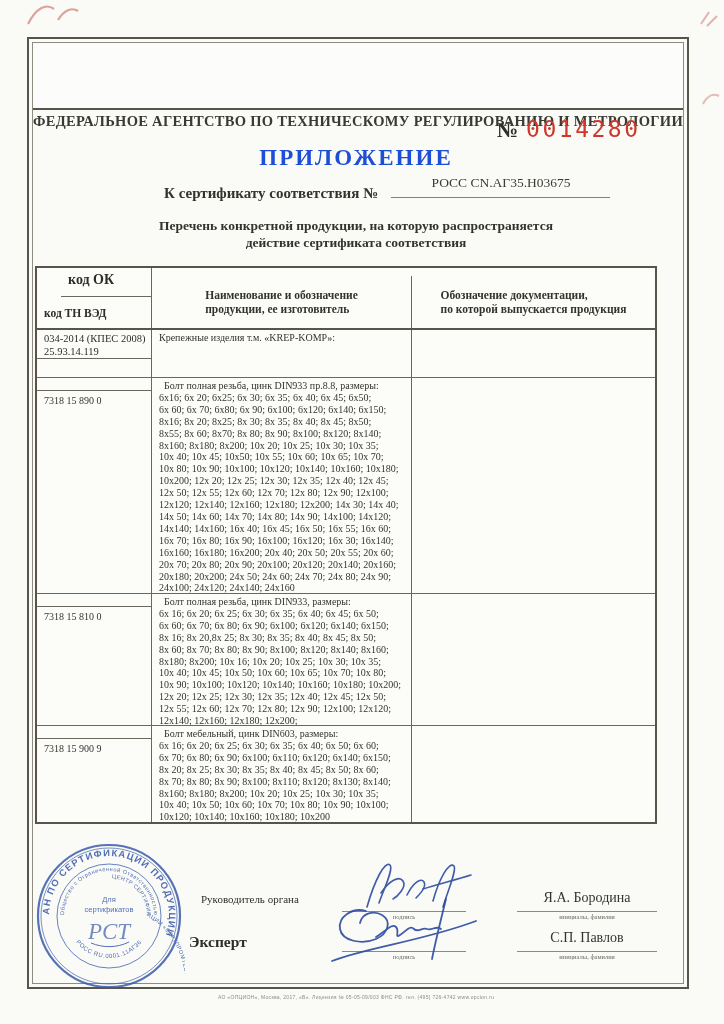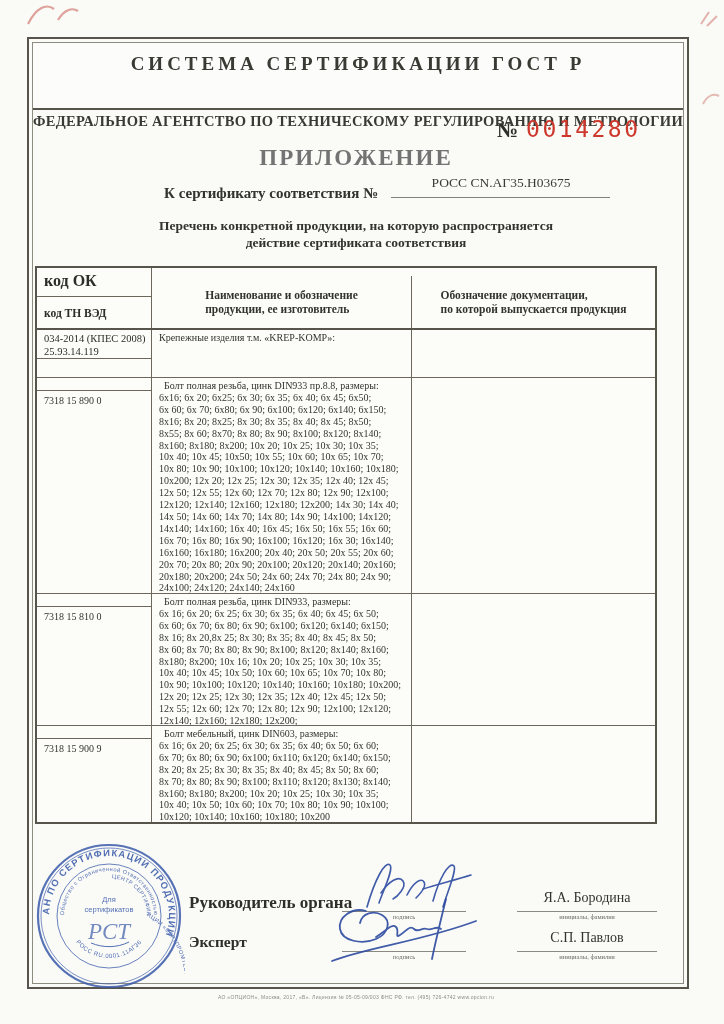--- a/index.html
+++ b/index.html
@@ -17,47 +17,47 @@
   .sys-title{left:0;top:9px;width:100%;text-align:center;font-size:19px;font-weight:bold;
              letter-spacing:4px;color:#3a3a34;}
   .agency{left:0;top:38px;width:100%;text-align:center;font-size:14.5px;font-weight:bold;
           letter-spacing:.3px;color:#3a3a34;margin-top:31px;}
   
   .num-wrap{left:497px;top:116px;display:flex;align-items:baseline;gap:8px;}
   .num-sign{font-size:21px;font-weight:bold;color:#2f2f2a;}
   .num-digits{font-family:"DejaVu Sans Mono","Liberation Mono",monospace;font-size:23px;
               color:#cd382c;letter-spacing:2.5px;}
   .doc-title{left:27px;top:145px;width:658px;text-align:center;font-size:23px;font-weight:bold;
-             letter-spacing:2px;color:#737373;}
+             letter-spacing:2px;color:#1d4ed8;}
   .cert-label{left:164px;top:185px;font-size:15px;font-weight:bold;color:#33332d;}
   .cert-value{left:392px;top:175px;width:218px;text-align:center;font-size:13.5px;color:#3b3b35;}
   .cert-underline{left:391px;top:197px;width:219px;border-bottom:1px solid #81817a;}
   .subtitle{left:27px;top:217px;width:658px;text-align:center;font-size:13.5px;font-weight:bold;
             line-height:17px;color:#33332d;}
   
   .tbl{left:35px;top:266px;width:622px;border:2px solid #57544c;box-sizing:border-box;background:#fcfcf9;}
   .trow{display:flex;box-sizing:border-box;}
   .c1{width:115px;box-sizing:border-box;border-right:1px solid #6b675d;display:flex;flex-direction:column;}
   .c2{width:260px;box-sizing:border-box;border-right:1px solid #6b675d;overflow:hidden;}
   .c3{flex:1;box-sizing:border-box;overflow:hidden;}
   .hdr{height:62px;border-bottom:2px solid #57544c;}
   .hdr .hcell{display:flex;align-items:center;justify-content:center;text-align:left;
               font-size:11.5px;font-weight:bold;line-height:14px;color:#33332d;margin-top:8px;}
-  .h-ok{height:29px;border-bottom:1px solid #6b675d;padding:4px 0 0 7px;font-size:16px;font-weight:bold;box-sizing:border-box;text-align:left;}
+  .h-ok{height:29px;border-bottom:1px solid #6b675d;padding:4px 0 0 7px;font-size:14px;font-weight:bold;box-sizing:border-box;text-align:left;margin-left:24px;}
   .h-tn{flex:1;padding:10px 0 1px 7px;font-size:11.5px;font-weight:bold;box-sizing:border-box;text-align:left;}
   .brow{border-bottom:1px solid #6b675d;}
   .brow:last-child{border-bottom:none;}
   .code-cell{padding:3px 3px 0 7px;font-size:10px;line-height:13px;color:#33332e;}
   .spacer{height:13px;border-bottom:1px solid #6b675d;box-sizing:border-box;}
   .capline{height:29px;border-bottom:1px solid #6b675d;box-sizing:border-box;padding:3px 3px 0 7px;
            font-size:10.5px;line-height:12.5px;}
   .prod{padding:2px 3px 0 7px;font-size:10px;line-height:11.9px;color:#33332e;}
   .prod .ptitle{padding-left:5px;}
   
-  .role1{left:189px;top:893px;font-size:17px;font-weight:bold;color:#2f2f2a;}
+  .role1{left:201px;top:893px;font-size:11px;font-weight:normal;color:#2f2f2a;}
   .role2{left:183px;top:933px;font-size:15.5px;font-weight:bold;color:#2f2f2a;margin-left:6px;}
   .sline{border-bottom:1px solid #8a8a82;}
   .sl1{left:342px;top:911px;width:124px;}
   .sl2{left:342px;top:951px;width:124px;}
   .slabel{font-size:6.5px;color:#6d6d66;text-align:center;width:124px;}
   .slb1{left:342px;top:913px;}
   .slb2{left:342px;top:953px;}
   .name{width:140px;text-align:center;font-size:14px;color:#33332e;}
   .nm1{left:517px;top:890px;}
   .nm2{left:517px;top:930px;}
@@ -84,21 +84,20 @@
   <svg class="abs" style="left:699px;top:88px;" width="24" height="24">
     <path d="M4,16 C8,8 14,5 20,8" stroke="#c65a50" stroke-width="2" fill="none" opacity="0.4"></path>
   </svg>
 
   <div class="abs frame">
     <div class="abs frame-inner"></div>
     <div class="abs green-strip"></div>
   </div>
 
   <div class="abs header-band">
-    <div class="abs sys-title">СИСТЕМА СЕРТИФИКАЦИИ ГОСТ Р</div>
     <div class="abs agency">ФЕДЕРАЛЬНОЕ АГЕНТСТВО ПО ТЕХНИЧЕСКОМУ РЕГУЛИРОВАНИЮ И МЕТРОЛОГИИ</div>
   </div>
 
   <div class="abs num-wrap">
     <span class="num-sign">№</span>
     <span class="num-digits">0014280</span>
   </div>
 
   <div class="abs doc-title">ПРИЛОЖЕНИЕ</div>
 

